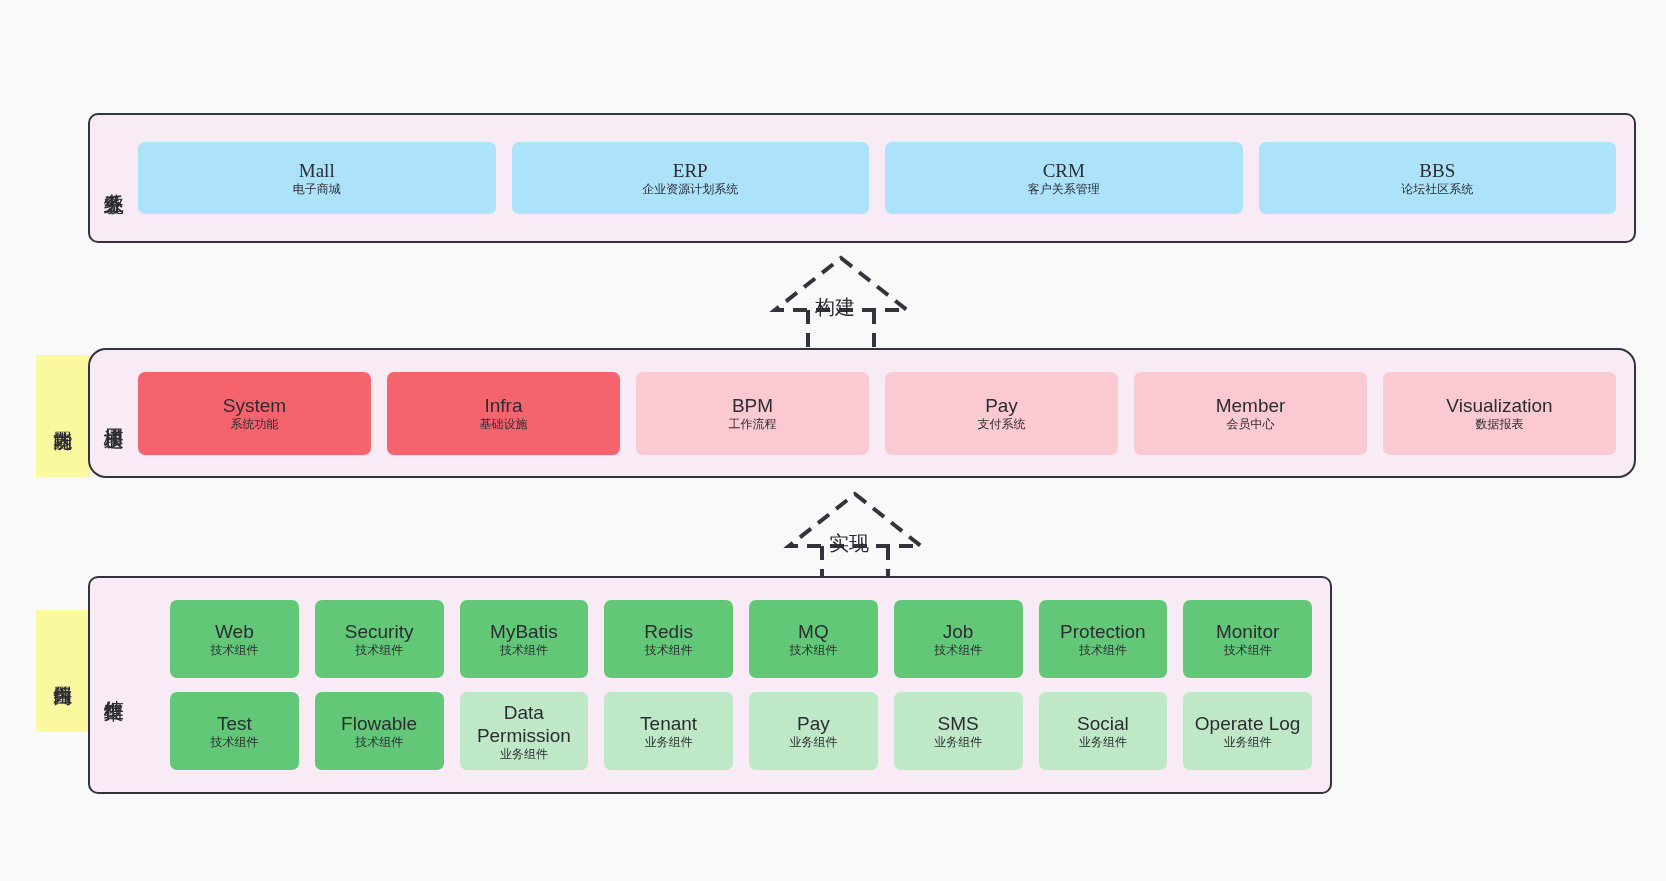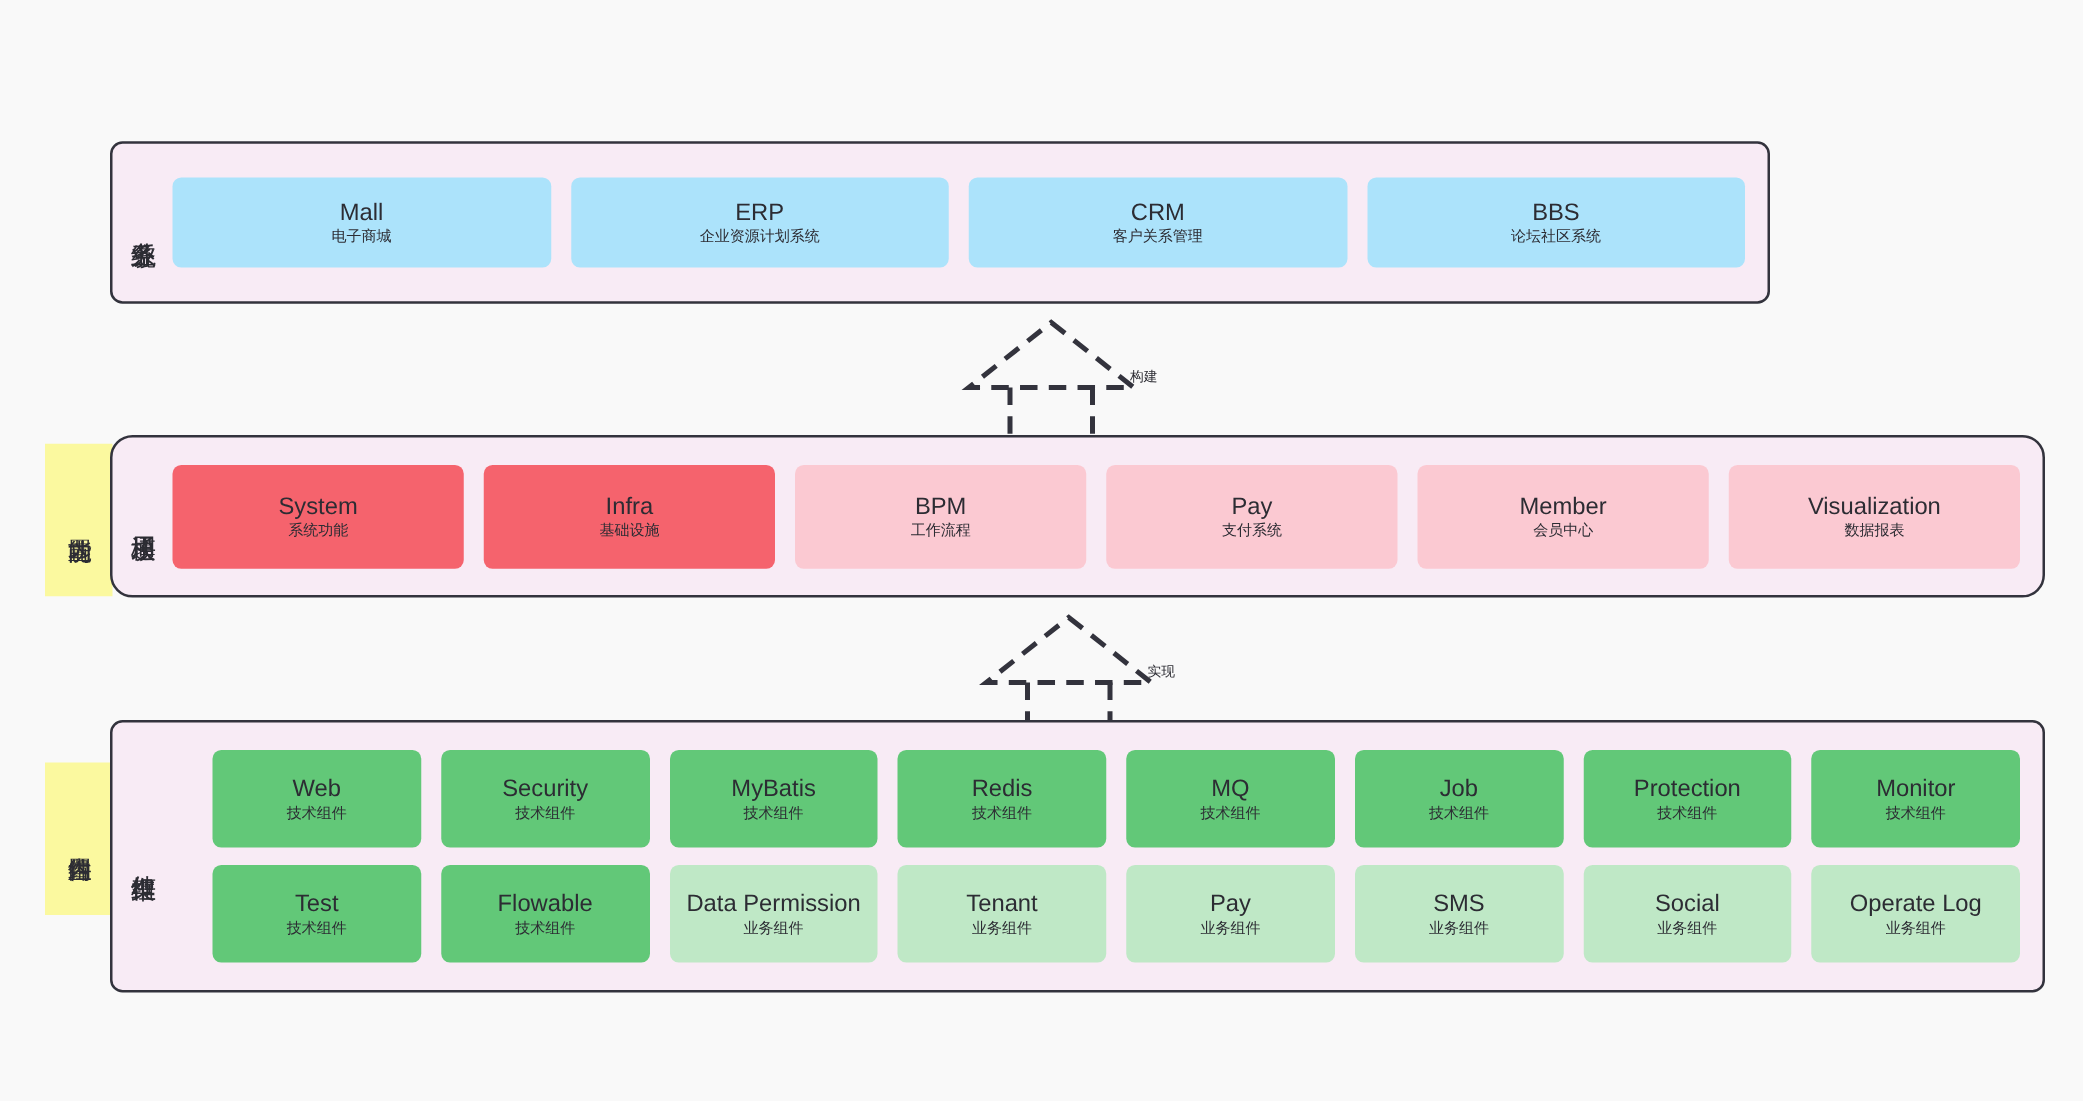--- a/index.html
+++ b/index.html
@@ -88,23 +88,23 @@
     font-size: 12px;
   }
 
   .c-blue    { background: #ace3fb; }
   .c-red     { background: #f5636d; }
   .c-pink    { background: #fbc9d2; }
   .c-green   { background: #62c878; }
   .c-green-l { background: #bfe8c6; }
 
   
-  #band-business  { left: 88px;  top: 113px; width: 1328px; height: 130px; }
+  #band-business  { left: 88px;  top: 113px; width: 1548px; height: 130px; font-family: Liberation Serif, serif; }
   #band-common    { left: 88px;  top: 348px; width: 1548px; height: 130px; border-radius: 18px; }
-  #band-framework { left: 88px;  top: 576px; width: 1548px; height: 218px; gap: 32px; }
+  #band-framework { left: 88px;  top: 576px; width: 1244px; height: 218px; gap: 32px; }
 
   #band-business  .row { height: 72px; }
   #band-common    .row { height: 83px; }
   #band-framework .row { height: 78px; }
 
   
   .note {
     position: absolute;
     width: 54px;
     background: #fbf99f;
@@ -137,24 +137,24 @@
   
   .arrow {
     position: absolute;
     width: 170px;
     height: 100px;
   }
   .arrow svg { display: block; overflow: visible; }
   .arrow .label {
     position: absolute;
     left: 0;
-    right: 0;
+    right: 12px;
     top: 42px;
-    text-align: right;
-    font-size: 11px;
+    text-align: center;
+    font-size: 20px;
     color: #2c2c33;
     background: transparent;
     user-select: none;
   }
   #arrow-build     { left: 756px; top: 252px; }
   #arrow-implement { left: 770px; top: 488px; }
 </style>
 </head>
 <body>
 

